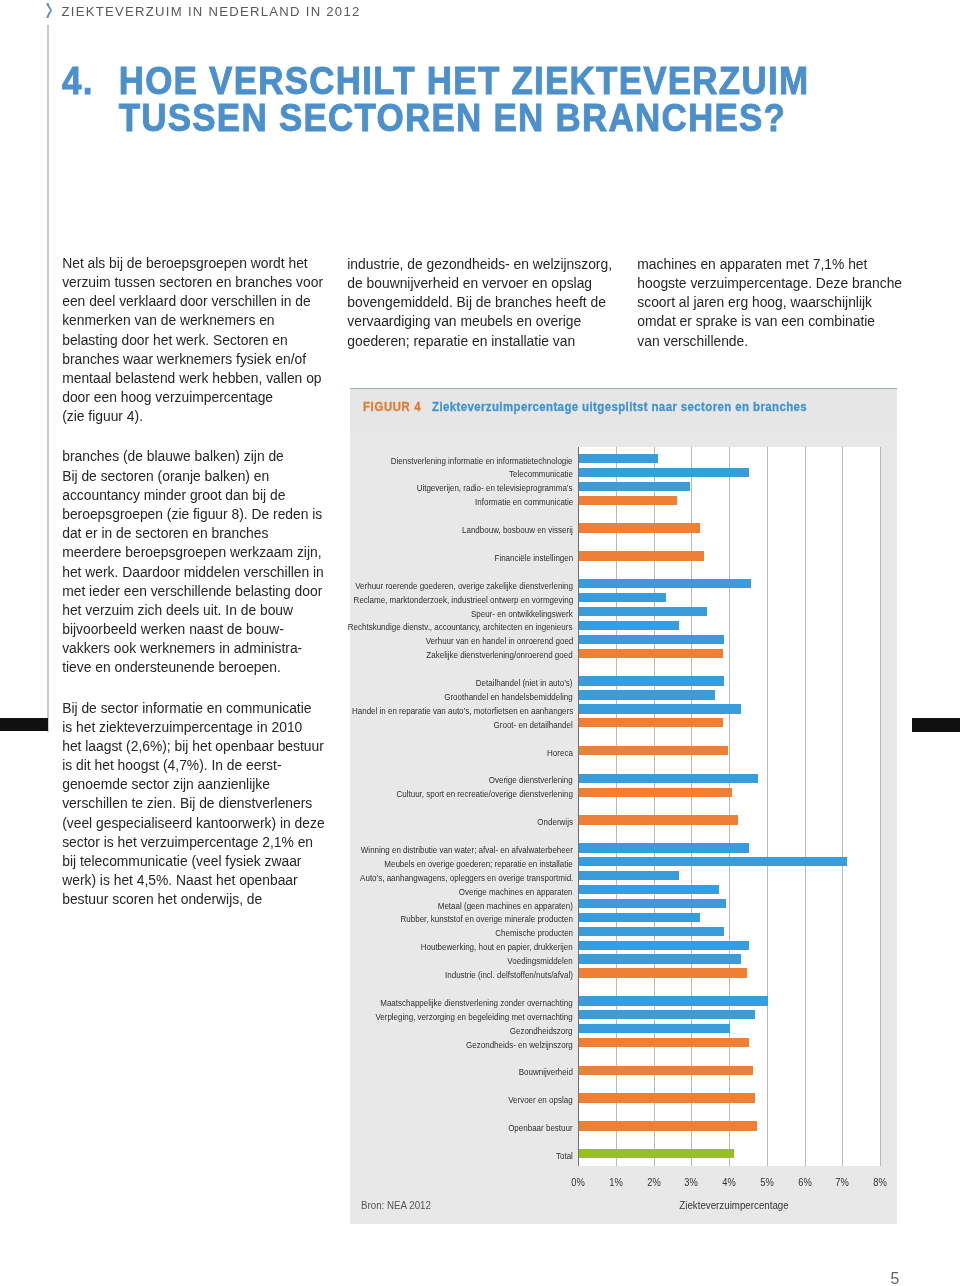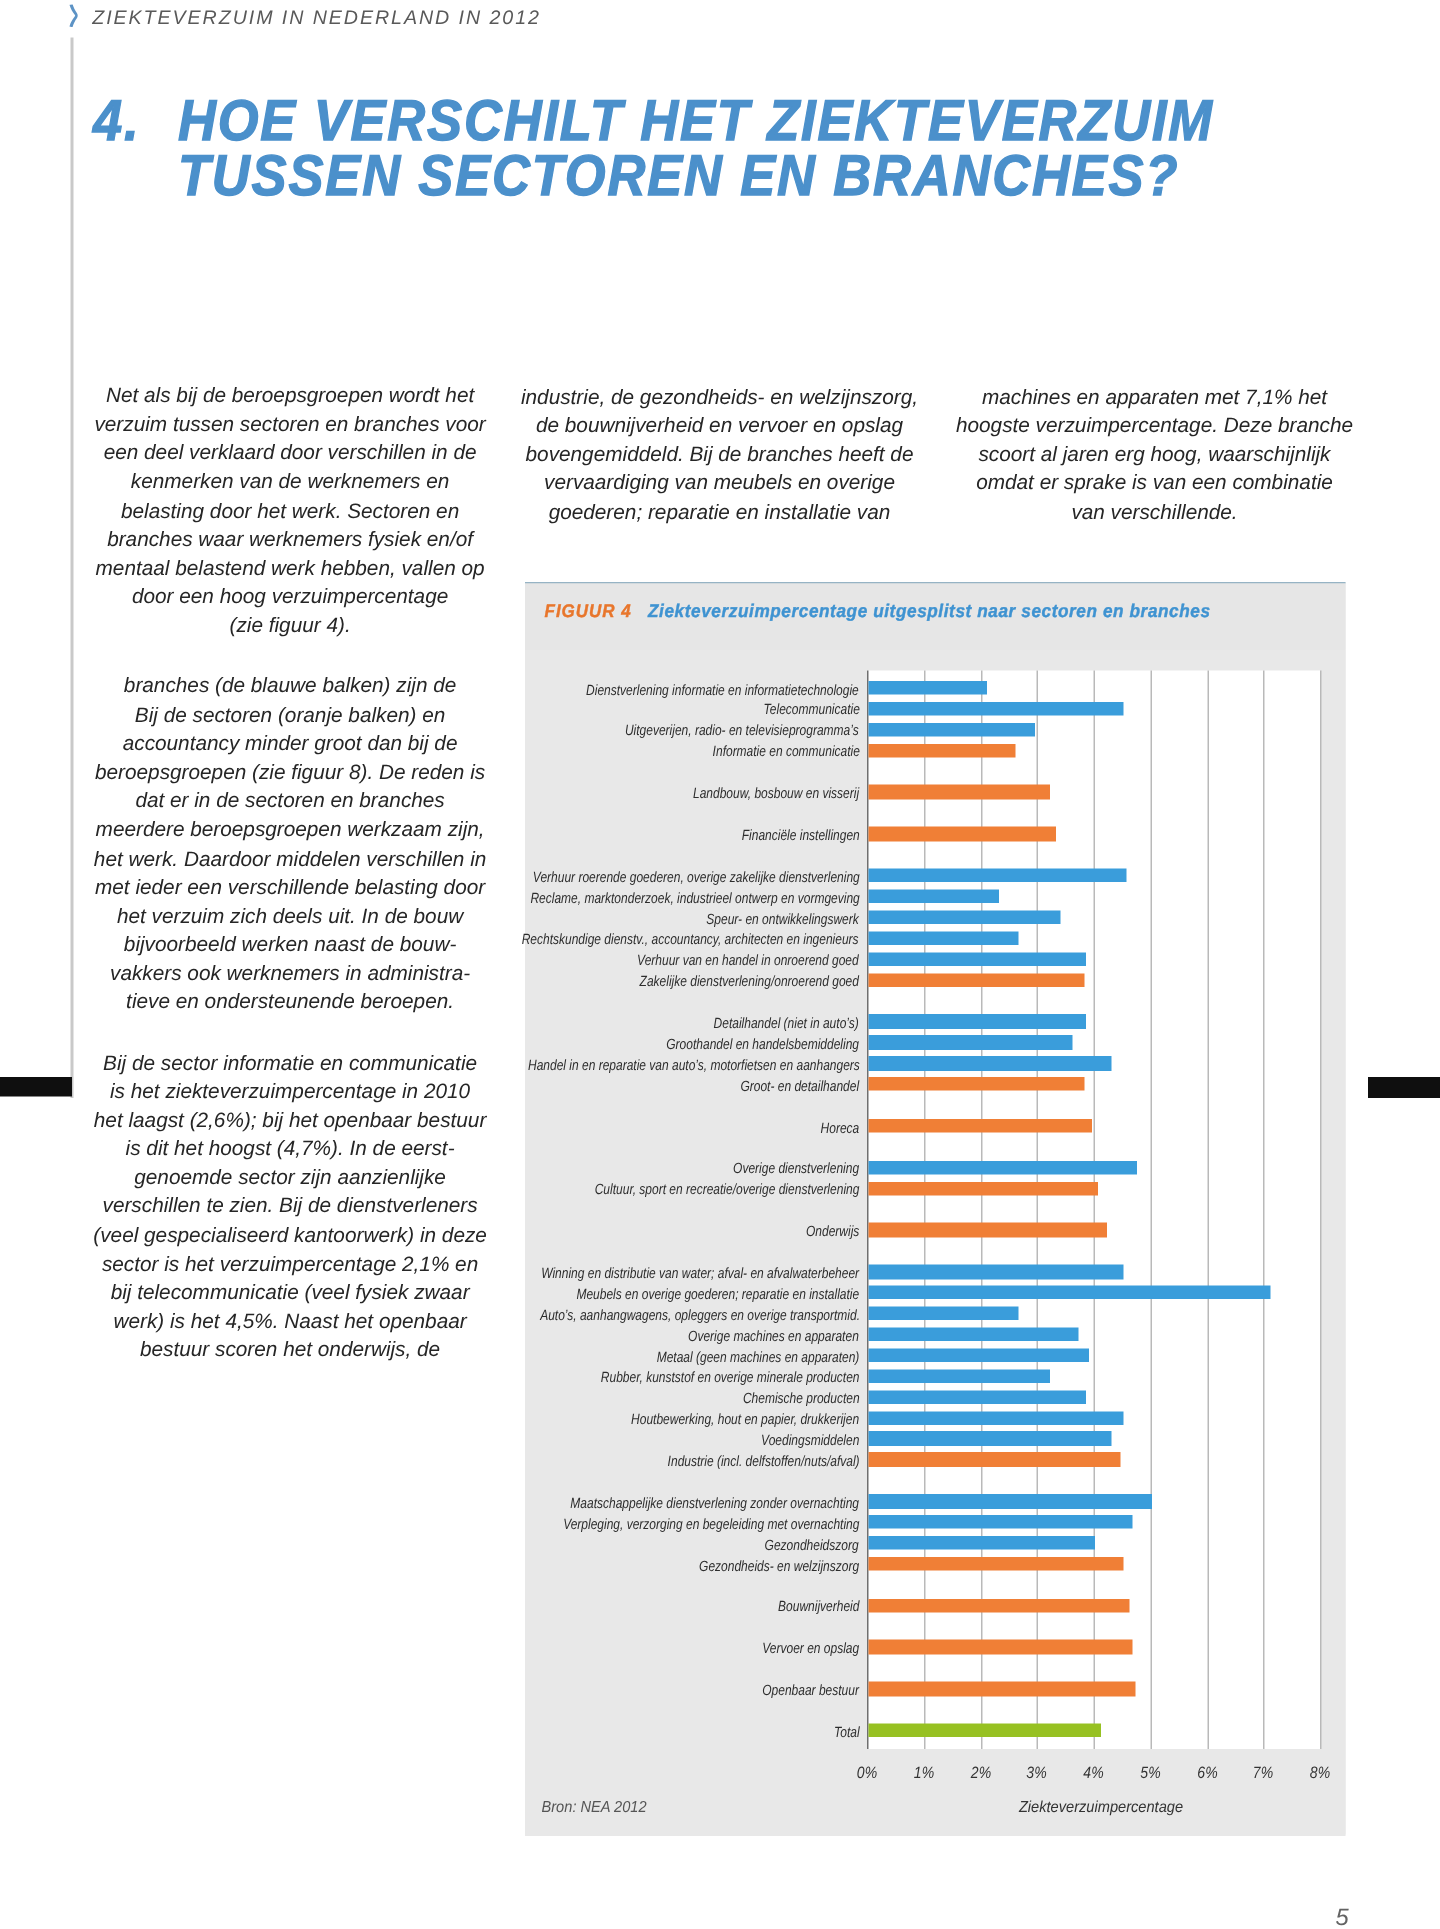--- a/index.html
+++ b/index.html
@@ -5,21 +5,21 @@
 <style>
   * { box-sizing: border-box; }
   html, body { margin:0; padding:0; }
   body {
     width:960px; height:1286px; position:relative; overflow:hidden;
     background:#ffffff;
     font-family:"Liberation Sans", sans-serif;
     -webkit-font-smoothing:antialiased;
     text-rendering:optimizeLegibility;
   }
-  .page { position:absolute; left:0; top:0; width:960px; height:1286px;font-style:italic; }
+  .page { position:absolute; left:0; top:0; width:960px; height:1286px; }
 
   
   .runhead-chevron { position:absolute; left:44.8px; top:3.2px; width:7.4px; height:15.2px; display:block; }
   .runhead-text {
     position:absolute; left:61.5px; top:3.7px;
     font-size:13.1px; letter-spacing:1.285px; color:#595959;
     font-weight:400; white-space:nowrap; line-height:15px;
   }
 
   
@@ -32,30 +32,30 @@
   
   .title { position:absolute; left:62.3px; top:36px; color:#4b90cb;
            font-weight:700; font-size:38.3px; line-height:37.6px; white-space:nowrap;
            -webkit-text-stroke:0.9px #4b90cb; letter-spacing:1.35px;
            transform:scaleX(0.9135); transform-origin:left top; }
   .title-line { display:block; }
   .title .num { display:inline-block; width:62px; }
 
   
   .col { position:absolute; font-size:13.85px; line-height:19.18px; color:#262626; }
-  .col p { margin:0;text-align:center; }
+  .col p { margin:0; }
   .col p + p { margin-top:20.9px; }
   .col .ln { display:block; white-space:nowrap; }
   .col-a { left:62.2px;  top:253.8px; }
   .col-b { left:347.3px; top:254.8px; }
   .col-c { left:637.3px; top:254.8px; }
 
   
   .figure { position:absolute; left:349.7px; top:388.2px; width:547.3px; height:834.5px;
-            background:#e5e5e5; border-top:1.6px solid #96b3c4; }
+            background:#737373; border-top:1.6px solid #96b3c4; }
   .fig-caption { position:absolute; left:0; top:0; width:547.3px; height:44px; background:#e6e6e6; }
   .fig-label { position:absolute; left:13.2px; top:11.3px; font-size:12.25px; font-weight:700; color:#e8762c; letter-spacing:0.72px; -webkit-text-stroke:0.28px #e8762c; transform:scaleX(0.925); transform-origin:left center; }
   .fig-title { position:absolute; left:82.6px; top:11.3px; font-size:12.25px; font-weight:700; color:#3f93d1; letter-spacing:0.42px; -webkit-text-stroke:0.28px #3f93d1; transform:scaleX(0.935); transform-origin:left center; }
 
   
   .chart { position:absolute; left:0px; top:44px; width:547.3px; height:790.5px; background:#e8e8e8; }
   .plot  { position:absolute; background:#ffffff; }
   .gridline { position:absolute; background:#b9b9b9; }
   .axisline { position:absolute; background:#6f6f6f; }
   .bar { position:absolute; height:9.4px; }

